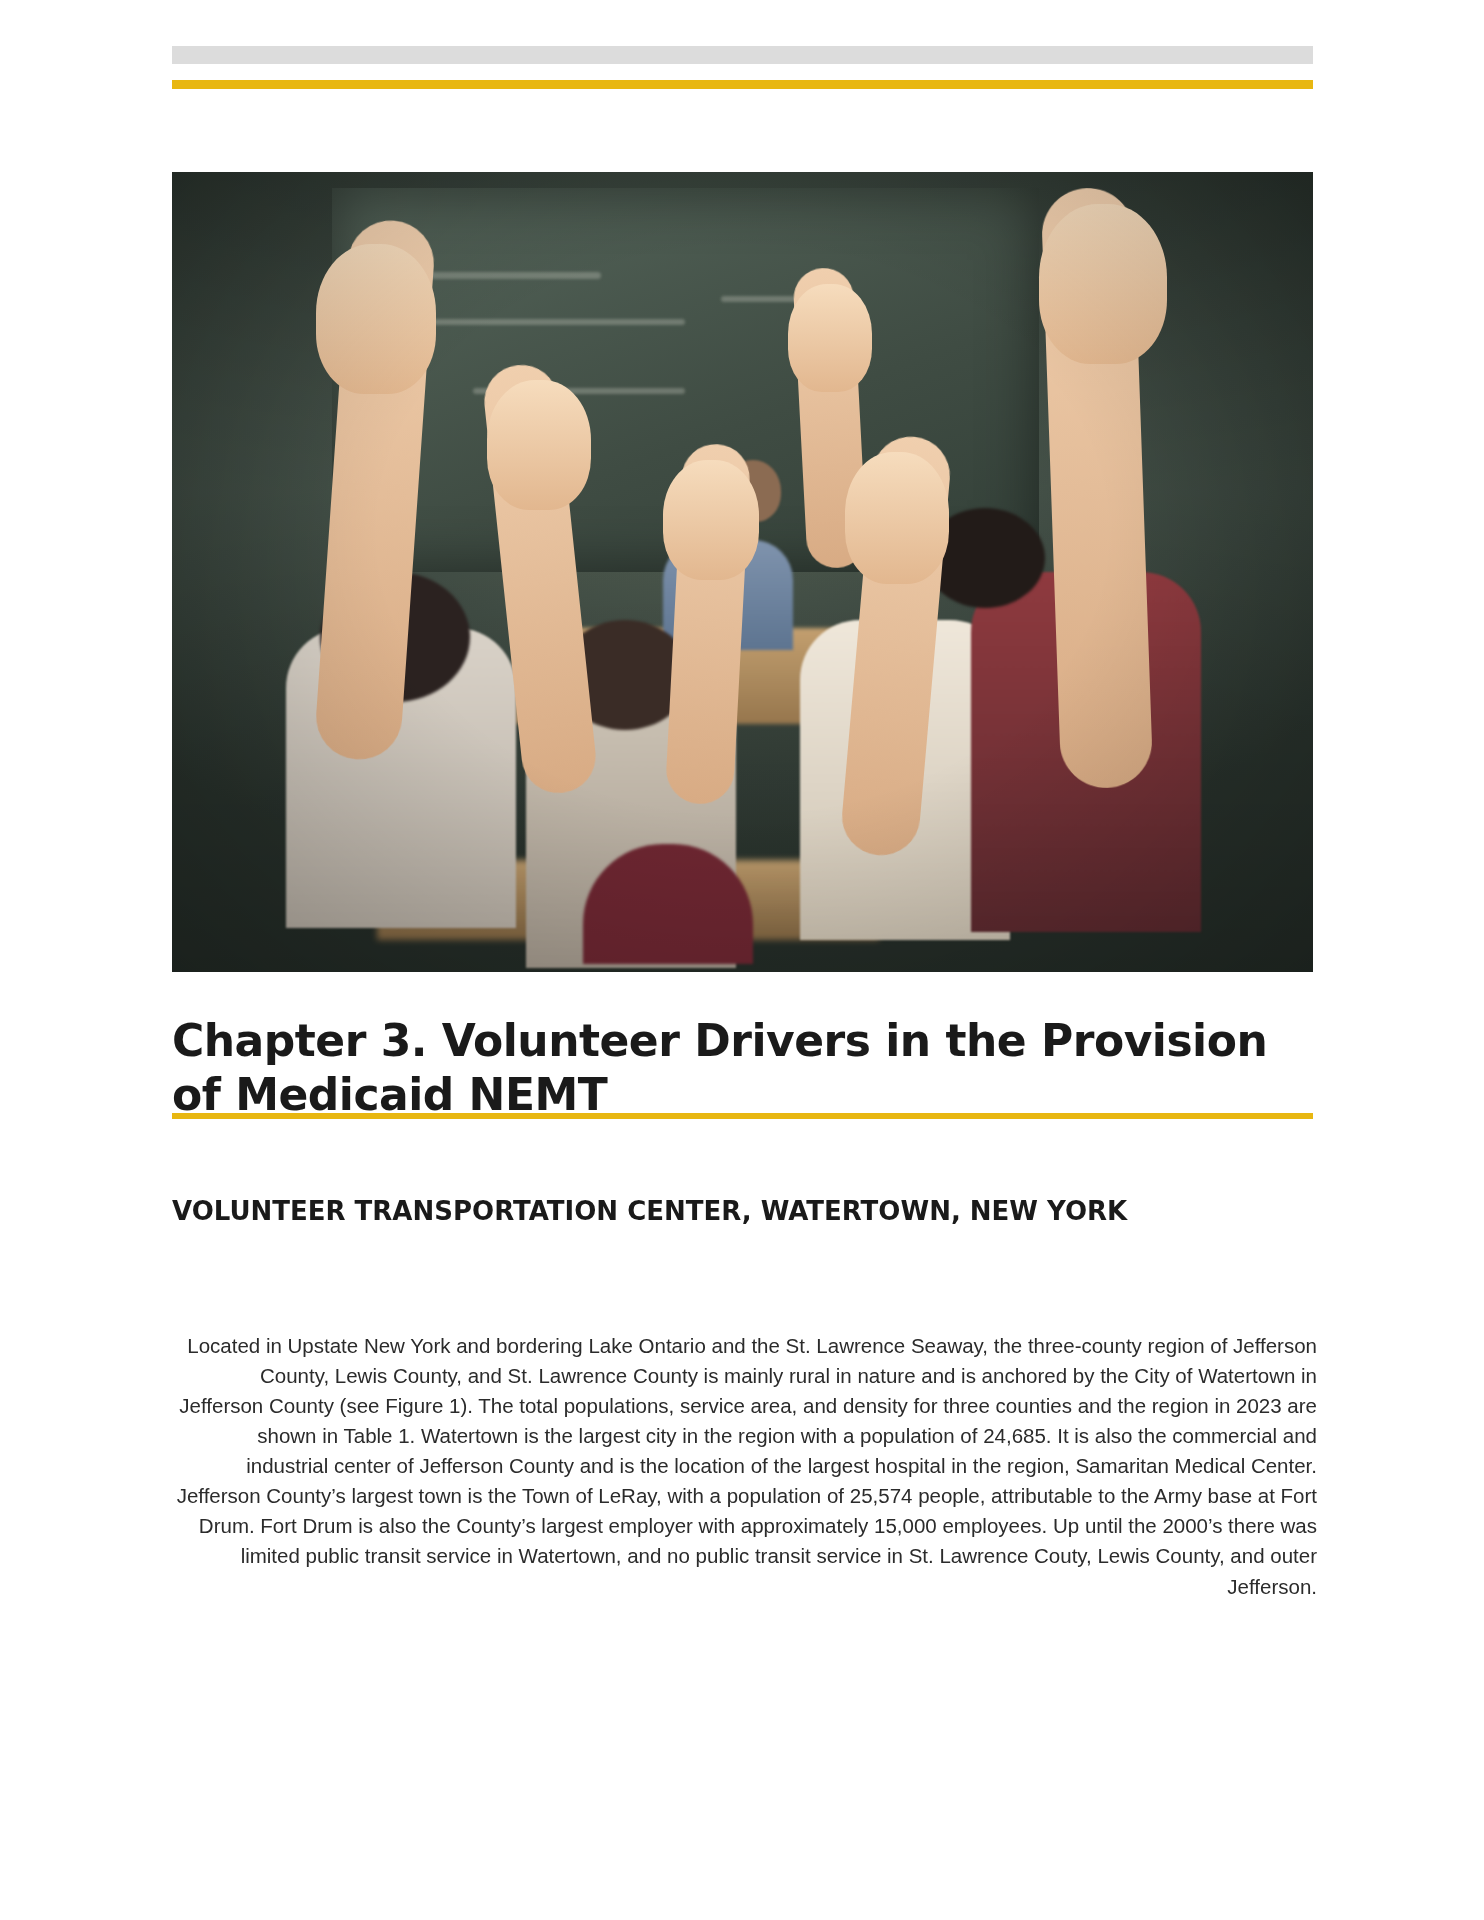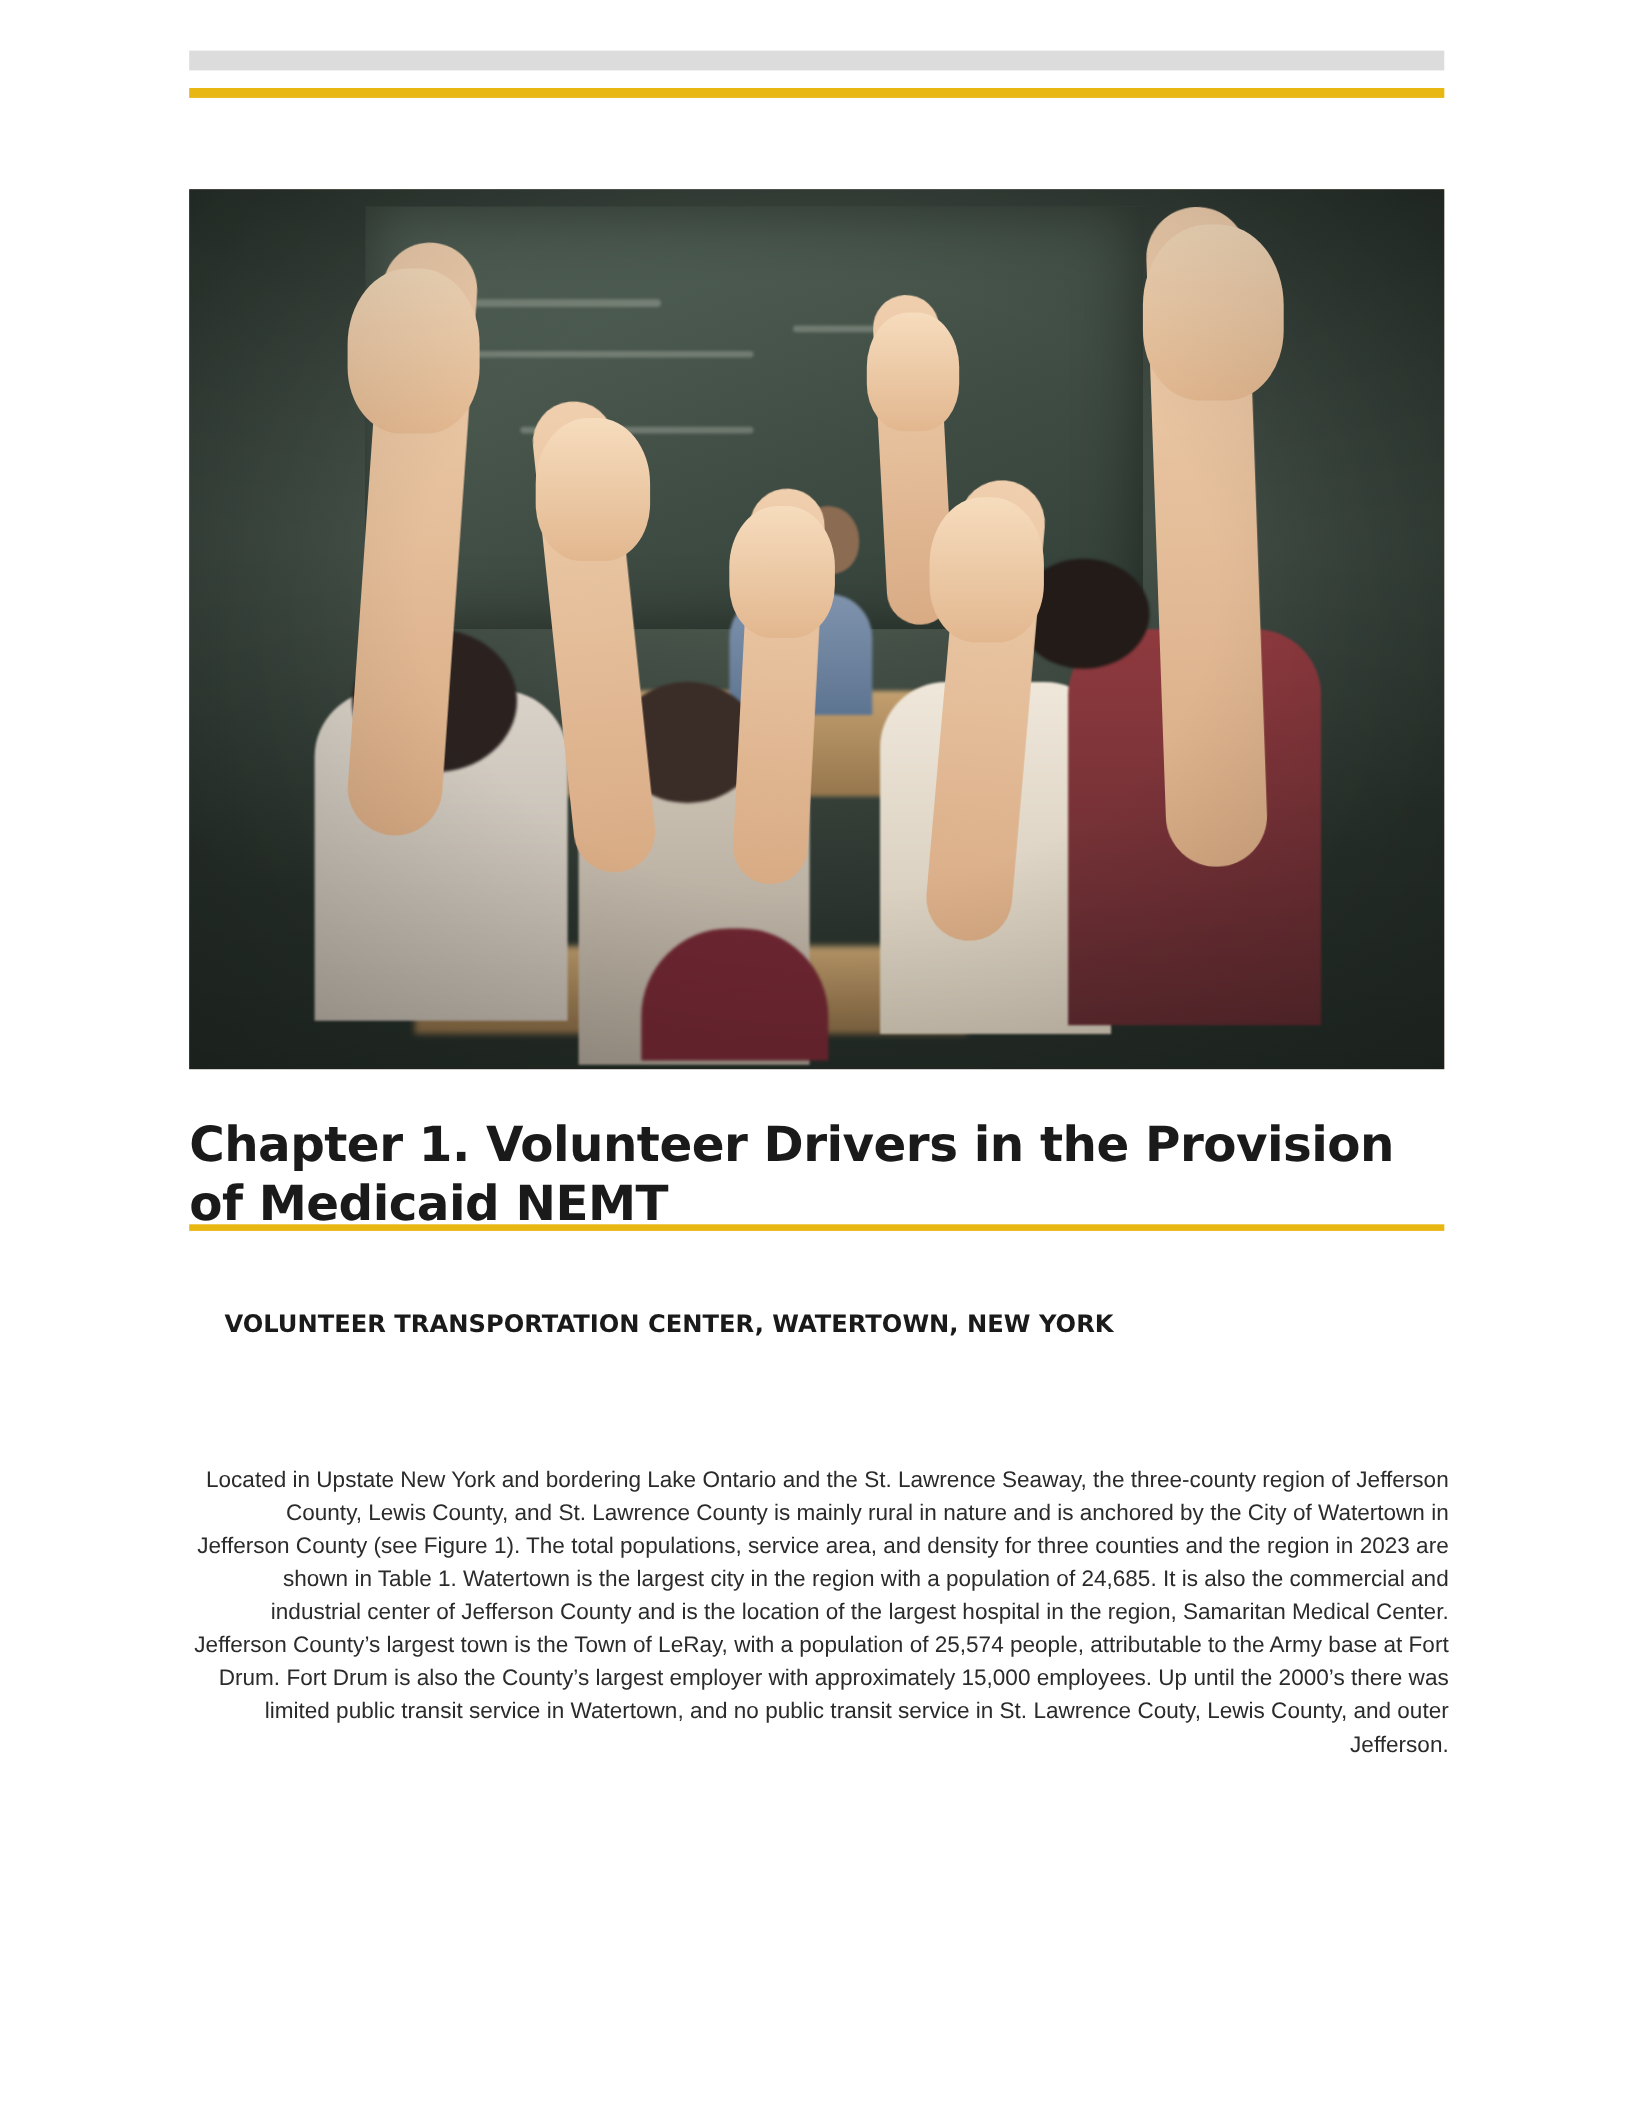--- a/index.html
+++ b/index.html
@@ -188,25 +188,24 @@
     height: 6px;
     background: #e8b711;
   }
   .section-title {
     position: absolute;
     left: 172px;
     top: 1172px;
     width: 1000px;
     font-family: "DejaVu Sans", sans-serif;
     font-weight: bold;
-    font-size: 22px;
+    font-size: 26px;
     line-height: 1.32;
     letter-spacing: 0px;
     color: #1a1a1a;
-    margin-left: 32px;
   }
 
   
   .body-text {
     position: absolute;
     left: 172px;
     top: 1310px;
     width: 1145px;
     font-family: "Liberation Sans", sans-serif;
     font-size: 20.5px;
@@ -255,21 +254,21 @@
     <div class="arm a4"></div>
     <div class="hand hd4"></div>
     <div class="arm a5"></div>
     <div class="hand hd5"></div>
     <div class="arm a6"></div>
     <div class="hand hd6"></div>
 
     <div class="hero-vignette"></div>
   </div>
 
-  <h1 class="chapter-title">Chapter 1. Volunteer Drivers in the Provision of Medicaid NEMT</h1>
+  <h1 class="chapter-title">Chapter 3. Volunteer Drivers in the Provision of Medicaid NEMT</h1>
 
   <div class="title-rule"></div>
 
   <h2 class="section-title">VOLUNTEER TRANSPORTATION CENTER, WATERTOWN, NEW YORK</h2>
 
   <p class="body-text">Located in Upstate New York and bordering Lake Ontario and the St. Lawrence Seaway, the three-county region of Jefferson County, Lewis County, and St. Lawrence County is mainly rural in nature and is anchored by the City of Watertown in Jefferson County (see Figure 1).  The total populations, service area, and density  for three counties and the region in 2023 are shown in Table 1. Watertown is the largest city in the region with a population of 24,685. It is also the commercial and industrial center of Jefferson County and is the location of the largest hospital in the region, Samaritan Medical Center.  Jefferson County’s largest town is the Town of LeRay, with a population of 25,574 people, attributable to the Army base at Fort Drum. Fort Drum is also the County’s largest employer with approximately 15,000 employees. Up until the 2000’s there was limited public transit service in Watertown, and no public transit service in St. Lawrence Couty, Lewis County, and outer Jefferson.</p>
 
 </div>
 
 </body></html>

